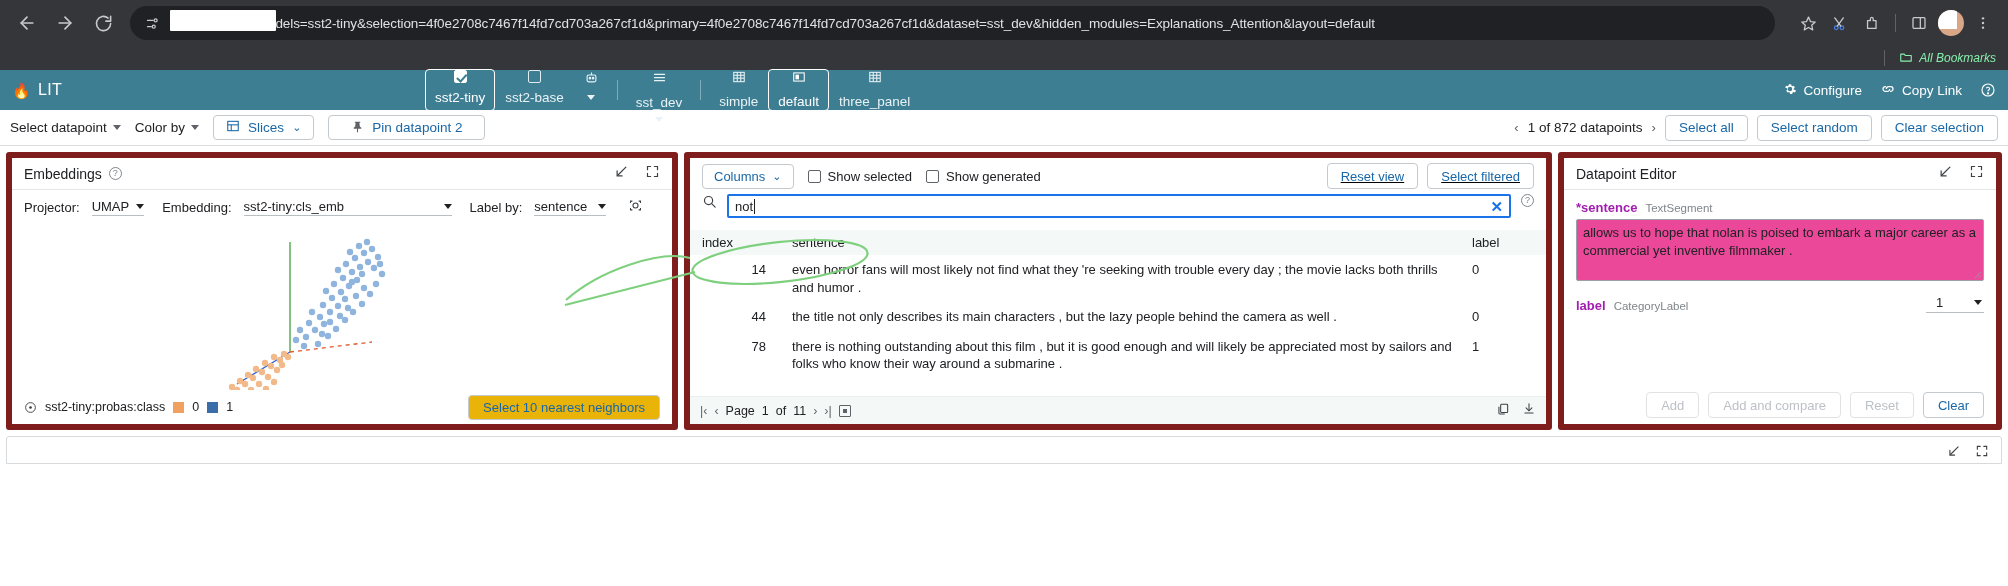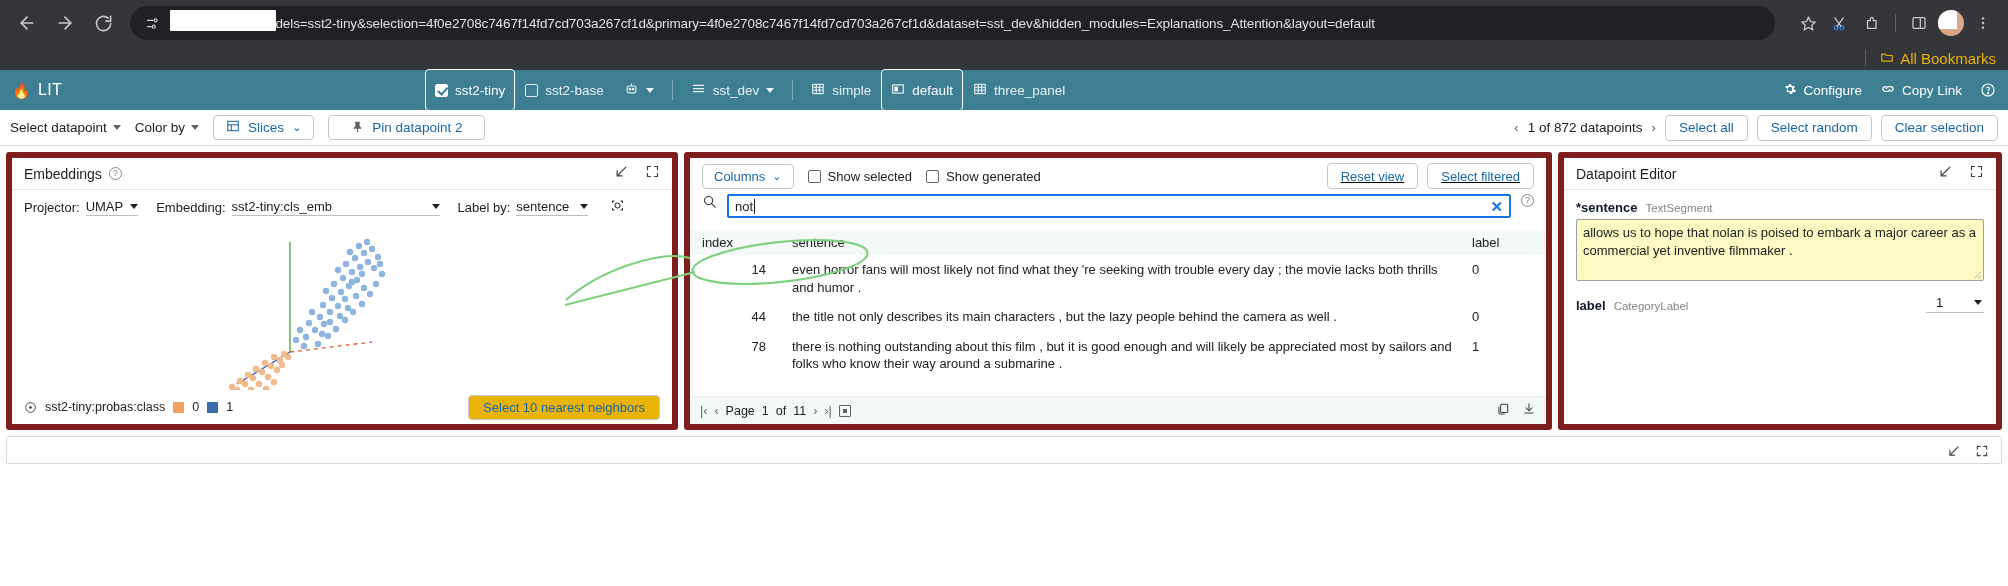--- a/index.html
+++ b/index.html
@@ -98,23 +98,24 @@
     left: -3px; top: -3px;
     width: 22px; height: 22px;
     background: #ffffff;
   }
   .bookmark-row {
     height: 24px;
     display: flex; align-items: center;
     justify-content: flex-end;
     padding-right: 12px;
     gap: 6px;
-    color: #eab308;
-    font-size: 15px;
-    position: relative;
+    color: #86efac;
+    font-size: 12px;
+    position: relative;
+    font-style: italic;
   }
   .bookmark-row .bm-divider {
     width: 1px; height: 16px; background: #5f6368; margin-right: 8px;
   }
   .bm-folder { display: flex; align-items: center; gap: 6px; }
 
   
   .lit-header {
     height: 40px;
     background: #3d7e93;
@@ -134,26 +135,27 @@
   .header-center {
     position: absolute;
     left: 425px;
     display: flex;
     align-items: center;
     gap: 0px;
   }
   .hdr-chip {
     display: flex; align-items: center; gap: 7px;
     height: 42px;
-    padding: 12px 9px;
+    padding: 0 9px;
     border-radius: 4px;
     border: 1px solid transparent;
     font-size: 13.5px;
     color: #e9f2f5;
     white-space: nowrap;
+    flex-direction: column;
   }
   .hdr-chip.selected {
     border-color: #ffffff;
     color: #ffffff;
   }
   .hdr-sep { width: 1px; height: 20px; background: rgba(255,255,255,0.35); margin: 0 8px; }
   .cb {
     width: 13px; height: 13px;
     border: 1.6px solid #e0edf1;
     border-radius: 2px;
@@ -292,21 +294,21 @@
   
   .emb-controls {
     height: 34px;
     display: flex; align-items: center;
     padding: 0 12px;
     gap: 18px;
     font-size: 13px;
     color: #202124;
     flex: 0 0 auto;
   }
-  .ctl { display: flex; align-items: center; gap: 6px; white-space: nowrap; }
+  .ctl { display: flex; align-items: center; gap: 12px; white-space: nowrap; }
   .ctl-label { color: #202124; }
   .ctl-value {
     display: flex; align-items: center; gap: 7px;
     border-bottom: 1px solid #b9bec2;
     padding-bottom: 1px;
     color: #202124;
   }
   .ctl-value.w-emb { min-width: 208px; justify-content: space-between; }
   .ctl-value.w-lbl { min-width: 72px; justify-content: space-between; }
   .target-icon { margin-left: 4px; color: #3c4043; }
@@ -472,33 +474,33 @@
   
   .de-body {
     flex: 1 1 auto;
     padding: 10px 12px;
     overflow: hidden;
   }
   .field-label-row {
     display: flex; align-items: baseline; gap: 8px;
     margin-bottom: 4px;
   }
-  .field-name { font-size: 13px; font-weight: bold; color: #0f172a; }
+  .field-name { font-size: 13px; font-weight: bold; color: #a21caf; }
   .field-type { font-size: 11.5px; color: #80868b; }
   .de-textarea {
     width: 100%;
     height: 62px;
     border: 1px solid #9aa0a6;
     border-radius: 2px;
     padding: 4px 6px;
     font-size: 13px;
     color: #202124;
     line-height: 1.38;
     position: relative;
-    background: #fef9c3;
+    background: #ec4899;
     overflow: hidden;
   }
   .resize-grip {
     position: absolute;
     right: 1px; bottom: 1px;
     width: 9px; height: 9px;
   }
   .label-row {
     display: flex; align-items: flex-end;
     margin-top: 14px;
@@ -1095,20 +1097,34 @@
           <span class="field-name">label</span>
           <span class="field-type">CategoryLabel</span>
         </span>
         <span class="label-select">
           <span>1</span>
           <span class="caret-dn" style="border-top-color:#202124"></span>
         </span>
       </div>
     </div>
 
+    <div class="de-footer">
+      <span class="de-btn">
+          <span>Add</span>
+        </span>
+      <span class="de-btn">
+          <span>Add and compare</span>
+        </span>
+      <span class="de-btn">
+          <span>Reset</span>
+        </span>
+      <span class="de-btn active">
+          <span>Clear</span>
+        </span>
+    </div>
   </div>
 </div>
 
 <div class="bottom-strip">
   <div class="bottom-panel">
     <span class="bottom-icons">
       <span>
         <svg width="14" height="14" viewBox="0 0 24 24" fill="none" stroke="currentColor" stroke-width="1.9" stroke-linecap="round">
             <line x1="19" y1="5" x2="6" y2="18"></line>
             <polyline points="5 11 5 19 13 19"></polyline>

